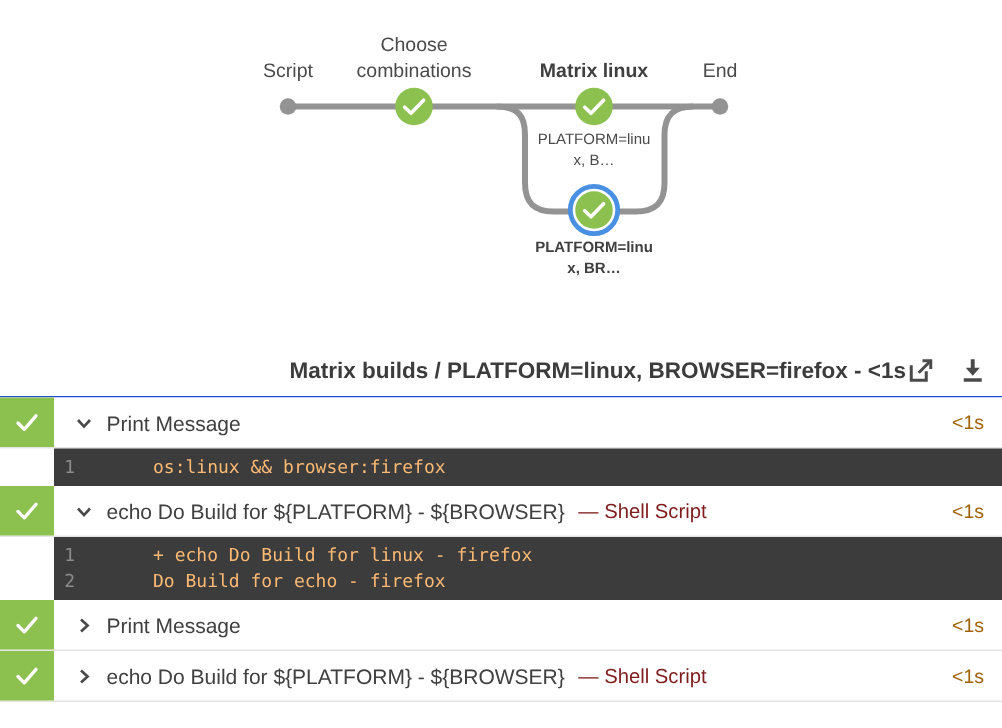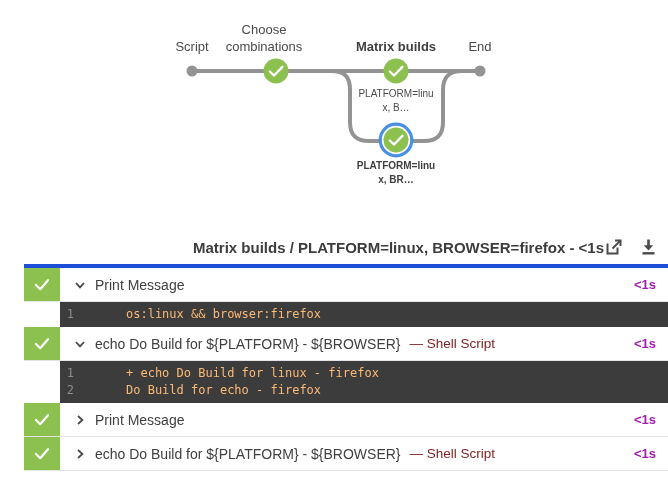--- a/index.html
+++ b/index.html
@@ -15,30 +15,30 @@
   .branch-label.selected { font-weight:700; color:#3f3f3f; }
 
   
   .result-header { height:34px; display:flex; align-items:center; padding:0 10px; }
   .result-title { font-size:15px; font-weight:700; color:#3c3c3c; flex:1 1 auto;
     white-space:nowrap; overflow:hidden;text-align:right; }
   .header-icons { display:flex; align-items:center; gap:14px; }
   .icon-btn { width:20px; height:20px; cursor:pointer; display:flex; align-items:center; justify-content:center; }
 
   
-  .steps { border-top:4px solid #1d4ed8;margin-left:24px; }
+  .steps { border-top:1px solid #1d4ed8; }
   .step-row { height:34px; display:flex; align-items:center; border-bottom:1px solid #e4e4e4;
     background:#fff; cursor:pointer; }
   .status-cell { width:36px; align-self:stretch; background:#8cc04f; flex:none;
     display:flex; align-items:center; justify-content:center; }
   .chevron { flex:none; margin-left:14px; width:12px; height:12px; display:flex; align-items:center; justify-content:center; }
   .step-label { margin-left:9px; font-size:14px; color:#404040; white-space:nowrap; }
   .step-meta { margin-left:9px; font-size:13.5px; color:#7f1d1d; white-space:nowrap; }
   .step-spacer { flex:1 1 auto; }
-  .step-duration { flex:none; margin-right:12px; font-size:13px; color:#a21caf;font-weight:bold; }
+  .step-duration { flex:none; margin-right:12px; font-size:13px; color:#a16207; }
 
   .log-block { margin-left:36px; background:#3c3c3c; padding:4px 0;
     font-family:"DejaVu Sans Mono", monospace; font-size:12px; line-height:17px; }
   .log-line { display:flex; }
   .log-num { flex:none; width:14px; text-align:right; color:#8c8c8c; user-select:none; }
   .log-text { padding-left:52px; color:#fdba74; white-space:pre; }
 </style>
 </head>
 <body>
 
@@ -66,26 +66,26 @@
     <g>
       <circle cx="396" cy="140" r="15.8" fill="#ffffff" stroke="#4a90e2" stroke-width="3.2"></circle>
       <circle cx="396" cy="140" r="12.5" fill="#8cc04f"></circle>
       <polyline points="389.8,140.5 394,144.5 402.4,135.8" fill="none" stroke="#ffffff" stroke-width="2.4" stroke-linecap="round" stroke-linejoin="round"></polyline>
     </g>
   </svg>
 
   <div class="stage-label" style="left:152px; top:38px; width:80px;">
     <div>Script</div>
   </div>
-  <div class="stage-label" style="left:204px; top:21px; width:120px;">
+  <div class="stage-label" style="left:216px; top:21px; width:120px;">
     <div>Choose</div>
     <div>combinations</div>
   </div>
   <div class="stage-label bold" style="left:336px; top:38px; width:120px;">
-    <div>Matrix builds</div>
+    <div>Matrix linux</div>
   </div>
   <div class="stage-label" style="left:440px; top:38px; width:80px;">
     <div>End</div>
   </div>
 
   <div class="branch-label" style="left:331px; top:87px;">
     <div>PLATFORM=linu</div>
     <div>x, B…</div>
   </div>
   <div class="branch-label selected" style="left:331px; top:159px;">

